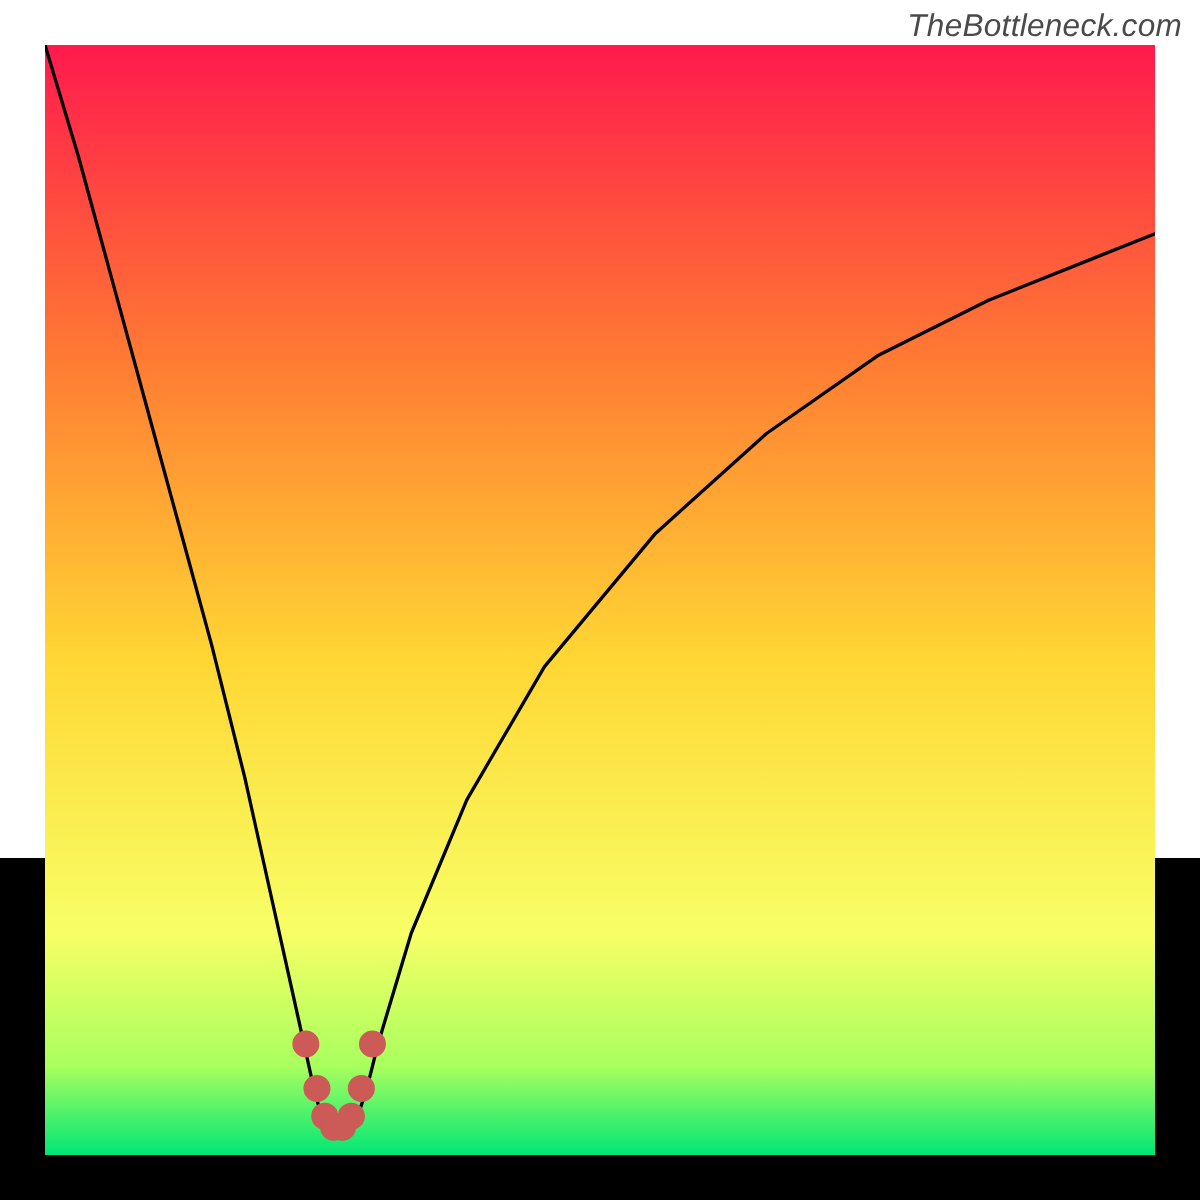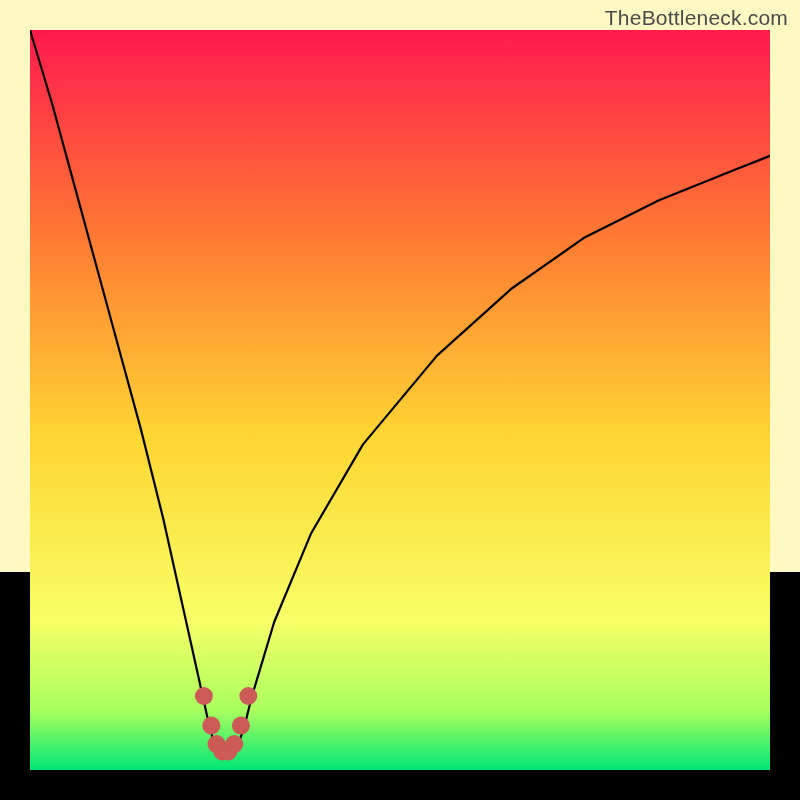--- a/index.html
+++ b/index.html
@@ -8,21 +8,22 @@
     width: 800px;
     height: 800px;
     background: #000;
     overflow: hidden;
     font-family: Arial, Helvetica, sans-serif;
   }
   .stage {
     position: relative;
     width: 800px;
     height: 572px;
-    background: #fef9c3;
+    background: #ffffff;
+    font-style: italic;
   }
   .plot-area {
     position: absolute;
     left: 30px;
     top: 30px;
     width: 740px;
     height: 740px;
     overflow: hidden;
   }
   .plot-area svg {

